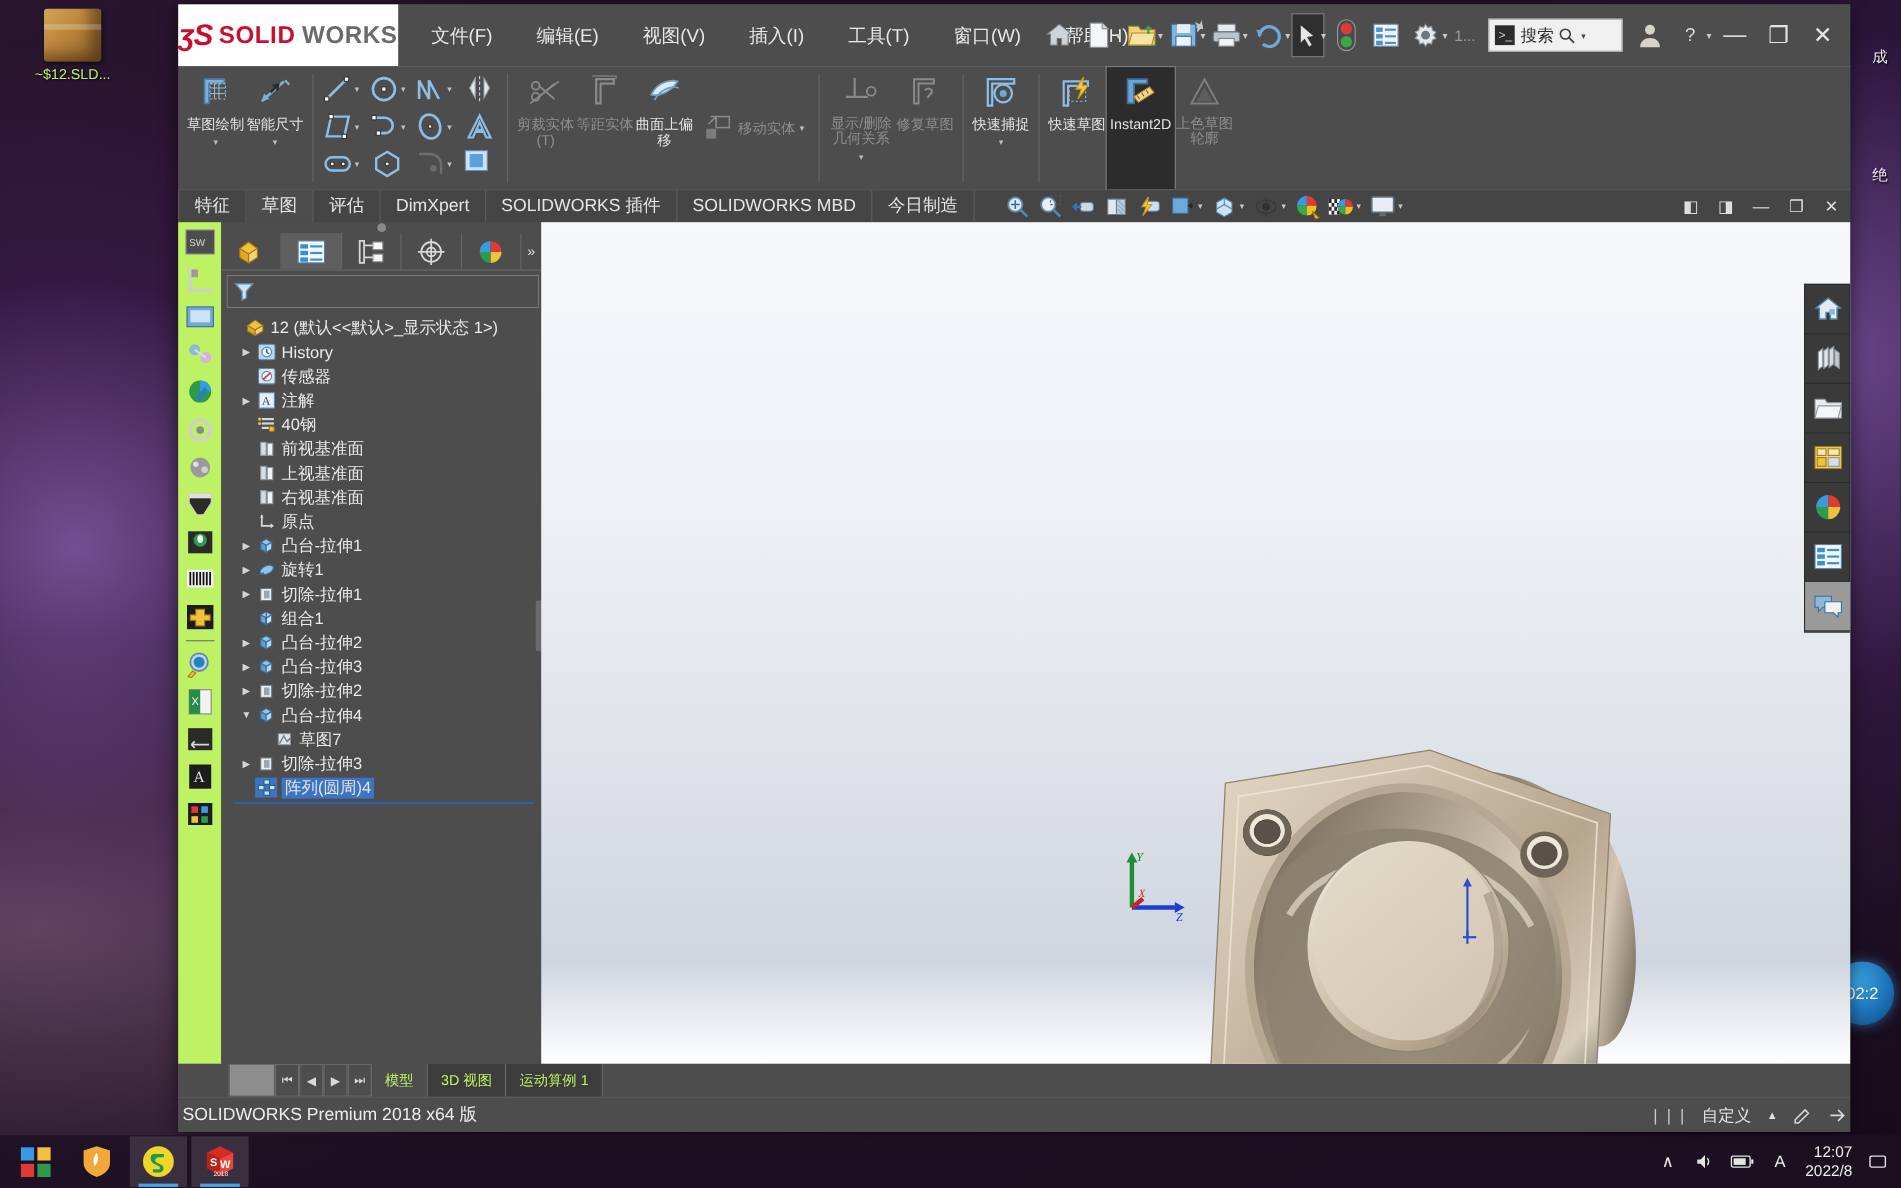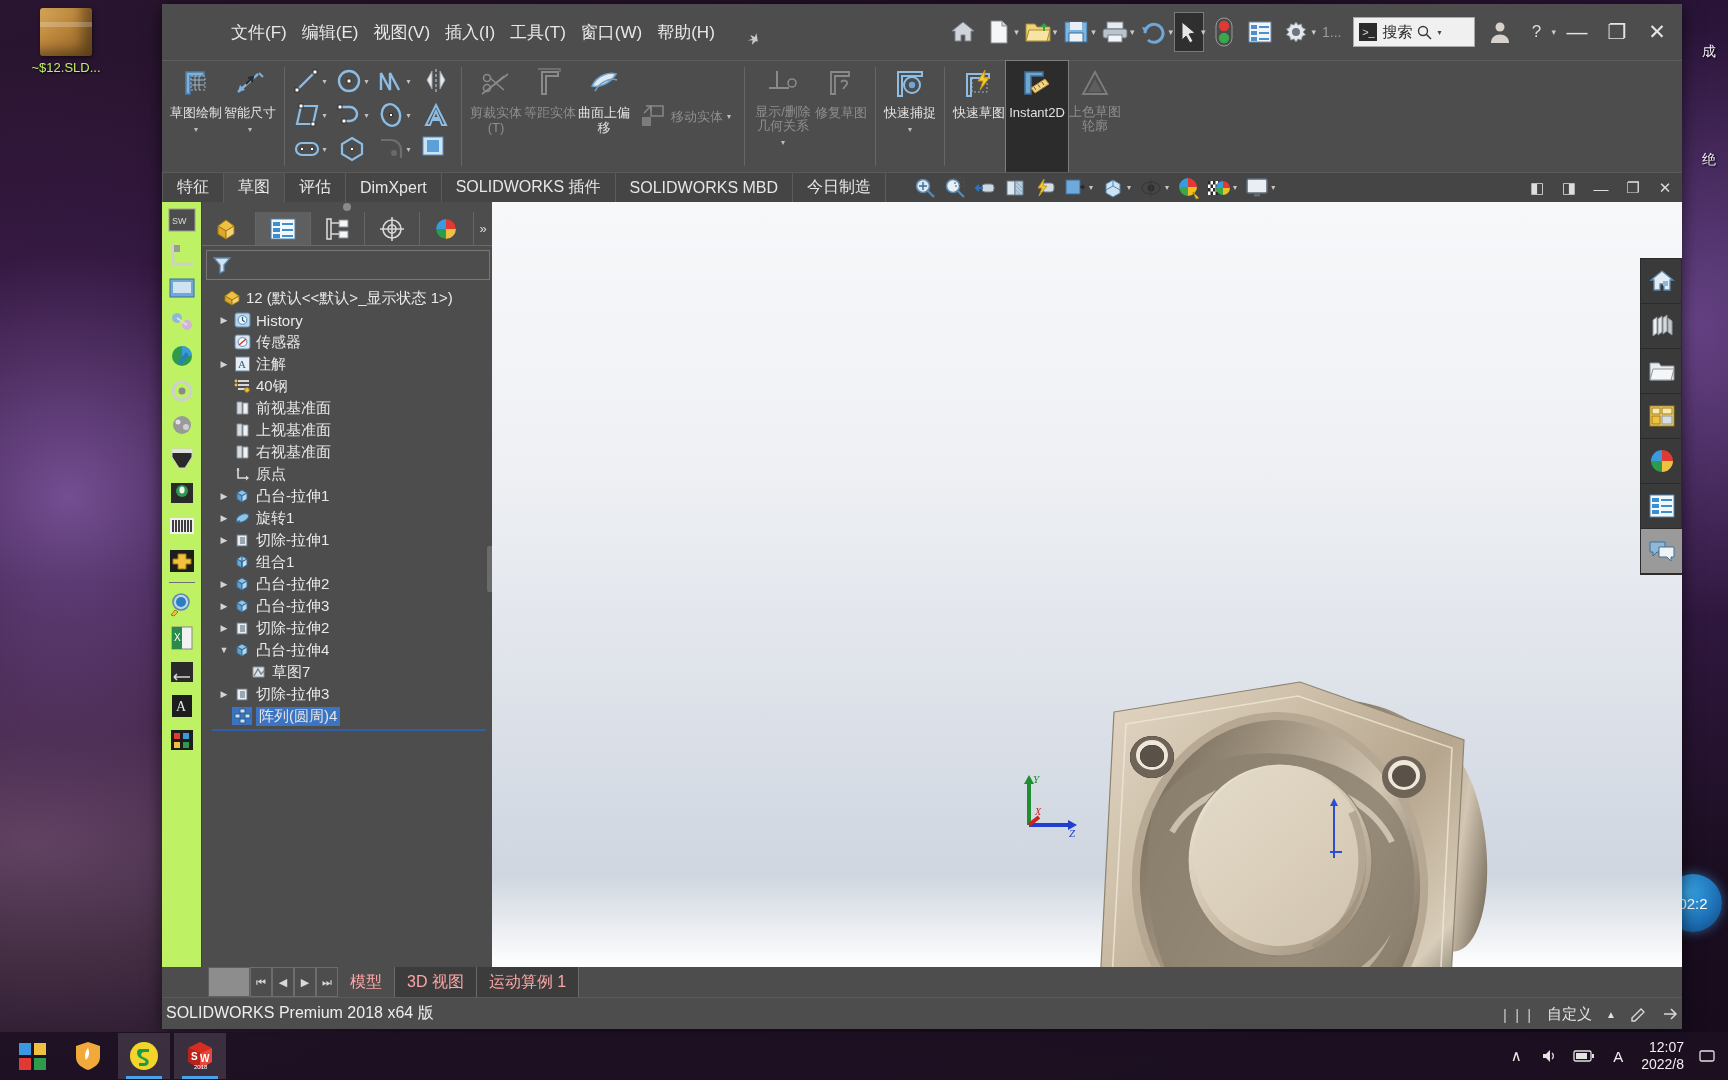--- a/index.html
+++ b/index.html
@@ -70,21 +70,21 @@
     display: flex; align-items: center; justify-content: center; gap: 6px;
     flex: none;
   }
   .logo-3ds {
     color: #c8102e; font-weight: bold; font-size: 27px; font-style: italic;
     letter-spacing: -1px; font-family: "Liberation Sans", sans-serif;
   }
   .logo-solid { color: #c8102e; font-weight: bold; font-size: 22px; letter-spacing: .5px; }
   .logo-works { color: #6a6a6a; font-weight: bold; font-size: 22px; letter-spacing: .5px; }
 
-  .menubar { display: flex; align-items: flex-end; padding-left: 28px; gap: 11px; margin-left: 39px; }
+  .menubar { display: flex; align-items: flex-start; padding-left: 28px; gap: 36px; }
   .menu-item {
     color: #e8e8e8; font-size: 17px; padding: 4px 2px; white-space: nowrap; cursor: default;
   }
   .pin-icon { margin-left: 18px; color: #b6b6b6; font-size: 17px; transform: rotate(35deg); }
 
   .tb-right { position: absolute; right: 0; top: 0; height: 56px; display: flex; align-items: center; gap: 2px; padding-right: 6px;}
   .tbi { width: 34px; height: 38px; display:flex; align-items:center; justify-content:center; color:#dcdcdc; font-size:17px; }
   .tbi.sq { width: 28px; }
   .caret { font-size: 9px; color: #c9c9c9; margin-left: -4px; }
   .search-box {
@@ -191,21 +191,21 @@
     display: flex; flex-direction: column; background: #3a3a3a; border: 1px solid #2b2b2b;
   }
   .rdi { width: 42px; height: 45px; display:flex; align-items:center; justify-content:center; border-bottom: 1px solid #2b2b2b; }
   .rdi.sel { background: #9a9a9a; }
 
   
   .bottombar { height: 30px; background: #4d4d4d; display: flex; align-items: stretch; flex: none; }
   .bb-pad { width: 46px; }
   .bb-spacer { width: 42px; background: #8d8d8d; border:1px solid #5f5f5f; }
   .navbtn { width: 22px; background: #4d4d4d; border: 1px solid #6d6d6d; display:flex; align-items:center; justify-content:center; color:#d9d9d9; font-size:11px; }
-  .btab { display:flex; align-items:center; padding: 0 12px; color:#fca5a5; font-size:16px; border-right:1px solid #6a6a6a; }
+  .btab { display:flex; align-items:center; padding: 0 12px; color:#bef264; font-size:13px; border-right:1px solid #6a6a6a; }
   .btab.sel { background:#3c3c3c; }
   .statusbar { height: 32px; background: #4d4d4d; display:flex; align-items:center; flex:none; border-top:1px solid #5a5a5a; position:relative; }
   .status-text { color: #ededed; font-size: 16px; padding-left: 4px; }
   .status-right { position:absolute; right: 4px; top:0; height: 32px; display:flex; align-items:center; gap: 14px; color:#e2e2e2; font-size: 15px; }
   .status-bars { letter-spacing: 2px; color:#c9c9c9; }
 
   
   .taskbar {
     position: absolute; left: 0; bottom: 0; width: 1728px; height: 48px;
     background: rgba(28,16,34,0.86);
@@ -240,20 +240,25 @@
   <div class="right-desk-text2">
     <span>绝</span>
   </div>
   <div class="clock-widget">
     <span>02:2</span>
   </div>
 
   <div class="sw-window">
 
     <div class="titlebar">
+      <div class="logo-plate">
+        <span class="logo-3ds">ʒS</span>
+        <span class="logo-solid">SOLID</span>
+          <span class="logo-works">WORKS</span>
+      </div>
 
       <div class="menubar">
         <div class="menu-item">文件(F)</div>
         <div class="menu-item">编辑(E)</div>
         <div class="menu-item">视图(V)</div>
         <div class="menu-item">插入(I)</div>
         <div class="menu-item">工具(T)</div>
         <div class="menu-item">窗口(W)</div>
         <div class="menu-item">帮助(H)</div>
         <div class="pin-icon">

